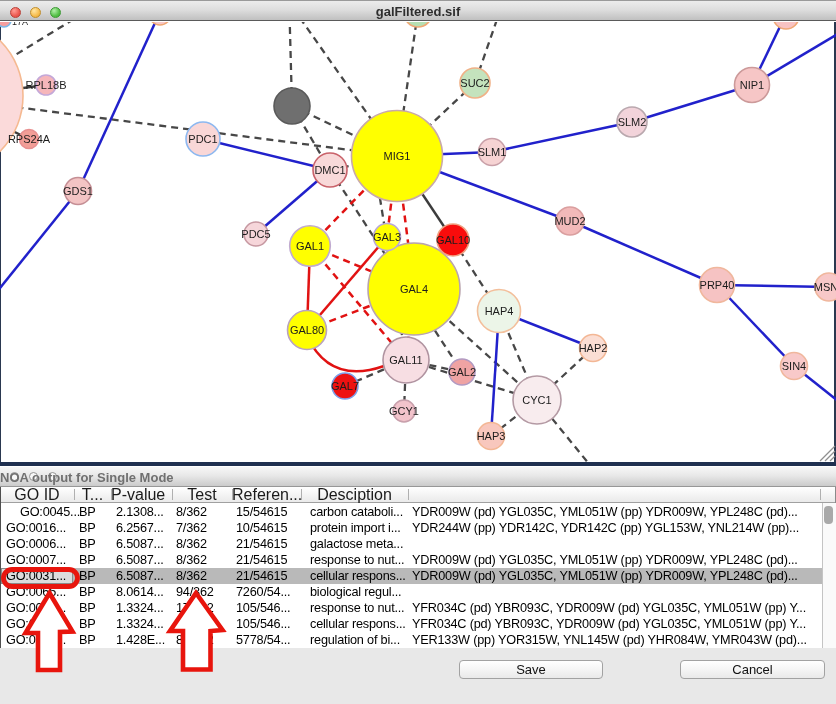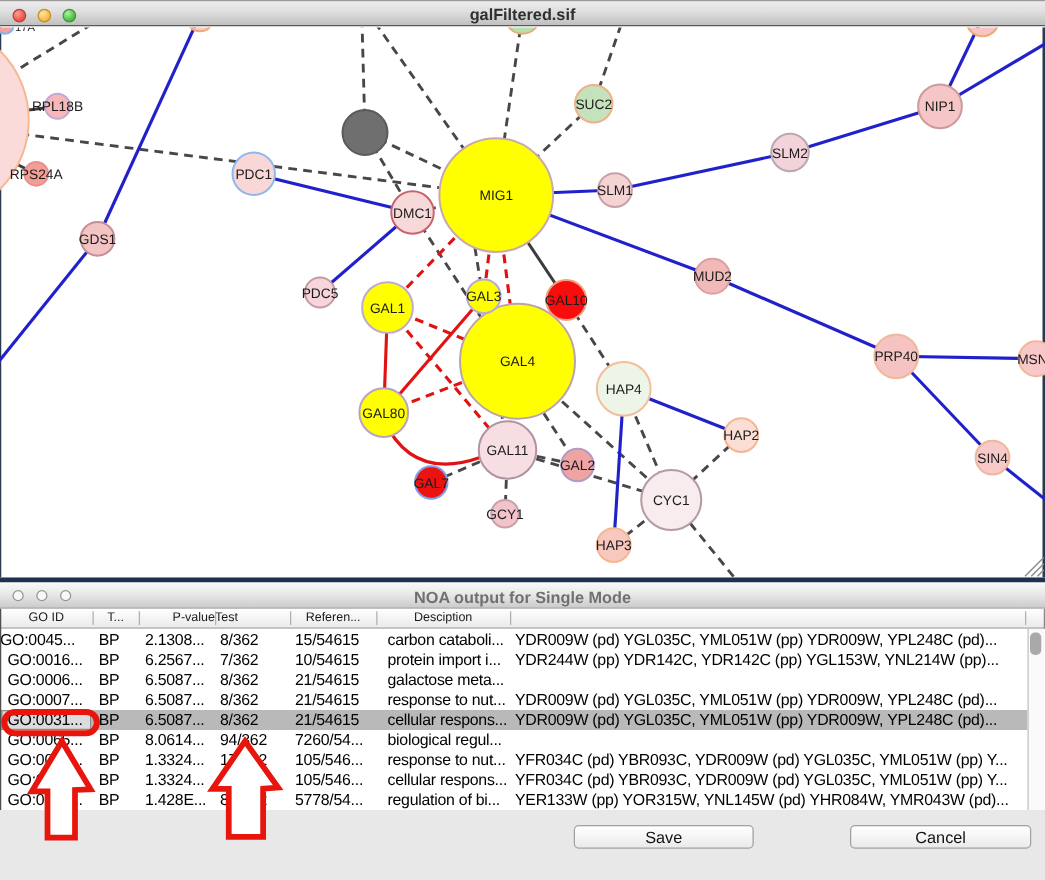--- a/index.html
+++ b/index.html
@@ -134,44 +134,44 @@
     </g>
 </svg>
 
 <div style="position:absolute;left:0;top:462px;width:836px;height:242px;background:#e8e8e8"></div>
 <div style="position:absolute;left:0;top:462px;width:836px;height:3.5px;background:#1f3050"></div>
 <div style="position:absolute;left:0;top:465.5px;width:836px;height:1px;background:#ffffff"></div>
 <div style="position:absolute;left:0;top:466.5px;width:836px;height:20px;background:linear-gradient(#f7f7f7,#e8e8e8 45%,#cbcbcb);border-bottom:1px solid #979797">
     <div style="position:absolute;left:9.5px;top:5px;width:9px;height:9px;border-radius:50%;background:#f8f8f8;border:1.4px solid #949494"></div>
     <div style="position:absolute;left:28.5px;top:5px;width:9px;height:9px;border-radius:50%;background:#f8f8f8;border:1.4px solid #949494"></div>
     <div style="position:absolute;left:47.5px;top:5px;width:9px;height:9px;border-radius:50%;background:#f8f8f8;border:1.4px solid #949494"></div>
-    <div style="position:absolute;left:0;top:3px;width:100%;text-align:center;font-size:13px;font-weight:bold;color:#707070">NOA output for Single Mode</div>
-</div>
-
-<div style="position:absolute;left:0;top:487px;width:836px;height:16px;background:linear-gradient(#ffffff,#eaeaea);border-bottom:1px solid #a0a0a0;font-size:10px;color:#1a1a1a">
+    <div style="position:absolute;left:0;top:3px;width:100%;font-size:13px;font-weight:bold;color:#707070">NOA output for Single Mode</div>
+</div>
+
+<div style="position:absolute;left:0;top:487px;width:836px;height:16px;background:linear-gradient(#ffffff,#eaeaea);border-bottom:1px solid #a0a0a0;font-size:16px;color:#1a1a1a">
 <div style="position:absolute;left:0px;top:0;width:74px;height:16px;line-height:16px;text-align:center">GO ID</div>
 <div style="position:absolute;left:74px;top:0;width:37px;height:16px;line-height:16px;text-align:center">T...</div>
-<div style="position:absolute;left:111px;top:0;width:61px;height:28px;line-height:16px;text-align:right">P-value</div>
-<div style="position:absolute;left:172px;top:0;width:60px;height:16px;line-height:16px;">Test</div>
+<div style="position:absolute;left:111px;top:0;width:61px;height:28px;line-height:16px;text-align:left">P-value</div>
+<div style="position:absolute;left:172px;top:0;width:60px;height:16px;line-height:16px;text-align:center">Test</div>
 <div style="position:absolute;left:232px;top:0;width:69px;height:16px;line-height:16px;text-align:center">Referen...</div>
 <div style="position:absolute;left:301px;top:0;width:107px;height:16px;line-height:16px;text-align:center">Desciption</div>
     <div style="position:absolute;left:74px;top:2px;width:1px;height:11px;background:#b0b0b0"></div>
     <div style="position:absolute;left:111px;top:2px;width:1px;height:11px;background:#b0b0b0"></div>
     <div style="position:absolute;left:172px;top:2px;width:1px;height:11px;background:#b0b0b0"></div>
     <div style="position:absolute;left:232px;top:2px;width:1px;height:11px;background:#b0b0b0"></div>
     <div style="position:absolute;left:301px;top:2px;width:1px;height:11px;background:#b0b0b0"></div>
     <div style="position:absolute;left:408px;top:2px;width:1px;height:11px;background:#b0b0b0"></div>
     <div style="position:absolute;left:820px;top:2px;width:1px;height:11px;background:#b0b0b0"></div>
 </div>
 
 <div style="position:absolute;left:0;top:503px;width:822px;height:145px;background:#fff;font-size:12.7px;letter-spacing:-0.2px;color:#000;white-space:nowrap;overflow:hidden">
 </div>
 <div style="position:absolute;left:0;top:0;font-size:12.7px;letter-spacing:-0.2px;color:#000;white-space:nowrap">
 <div style="position:absolute;left:0;top:504px;width:822px;height:16px;line-height:16px;">
-      <span style="position:absolute;left:0">GO:0045...</span>
+      <span style="position:absolute;left:20px">GO:0045...</span>
       <span style="position:absolute;left:79px">BP</span>
       <span style="position:absolute;left:116px">2.1308...</span>
       <span style="position:absolute;left:176px">8/362</span>
       <span style="position:absolute;left:236px">15/54615</span>
       <span style="position:absolute;left:310px">carbon cataboli...</span>
       <span style="position:absolute;left:412px">YDR009W (pd) YGL035C, YML051W (pp) YDR009W, YPL248C (pd)...</span>
     </div>
 <div style="position:absolute;left:0;top:520px;width:822px;height:16px;line-height:16px;">
       <span style="position:absolute;left:6px">GO:0016...</span>
       <span style="position:absolute;left:79px">BP</span>

